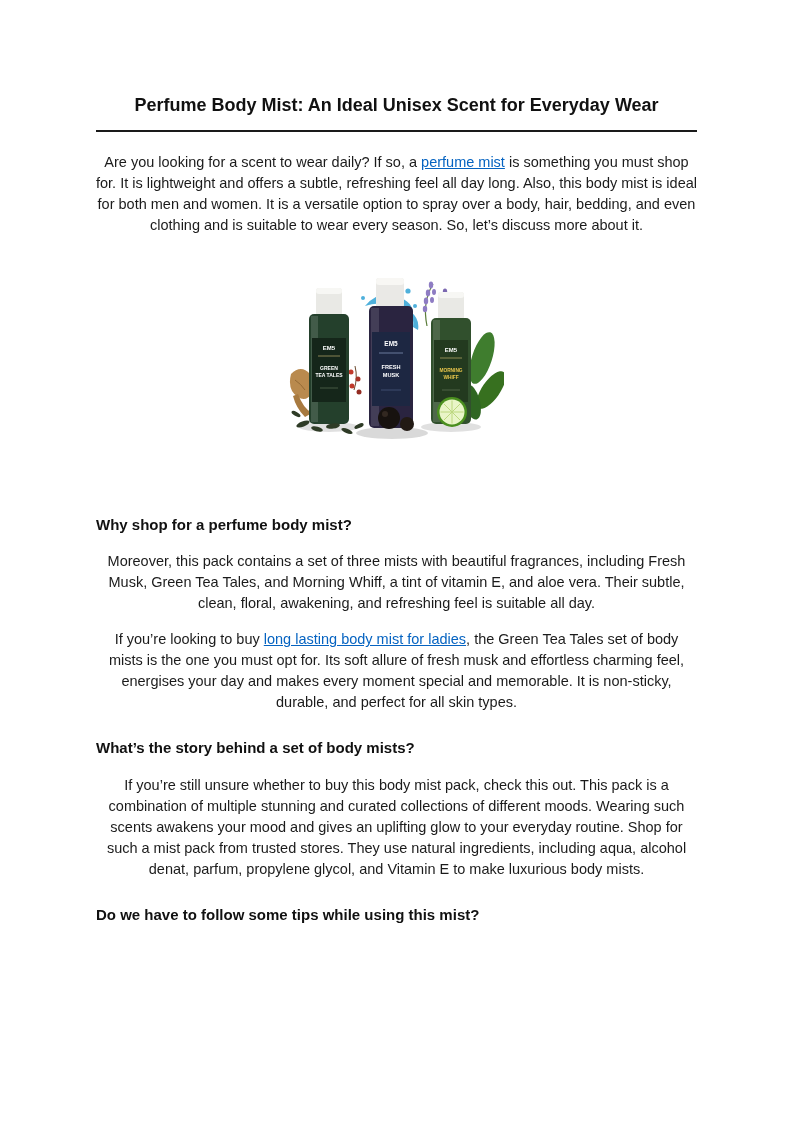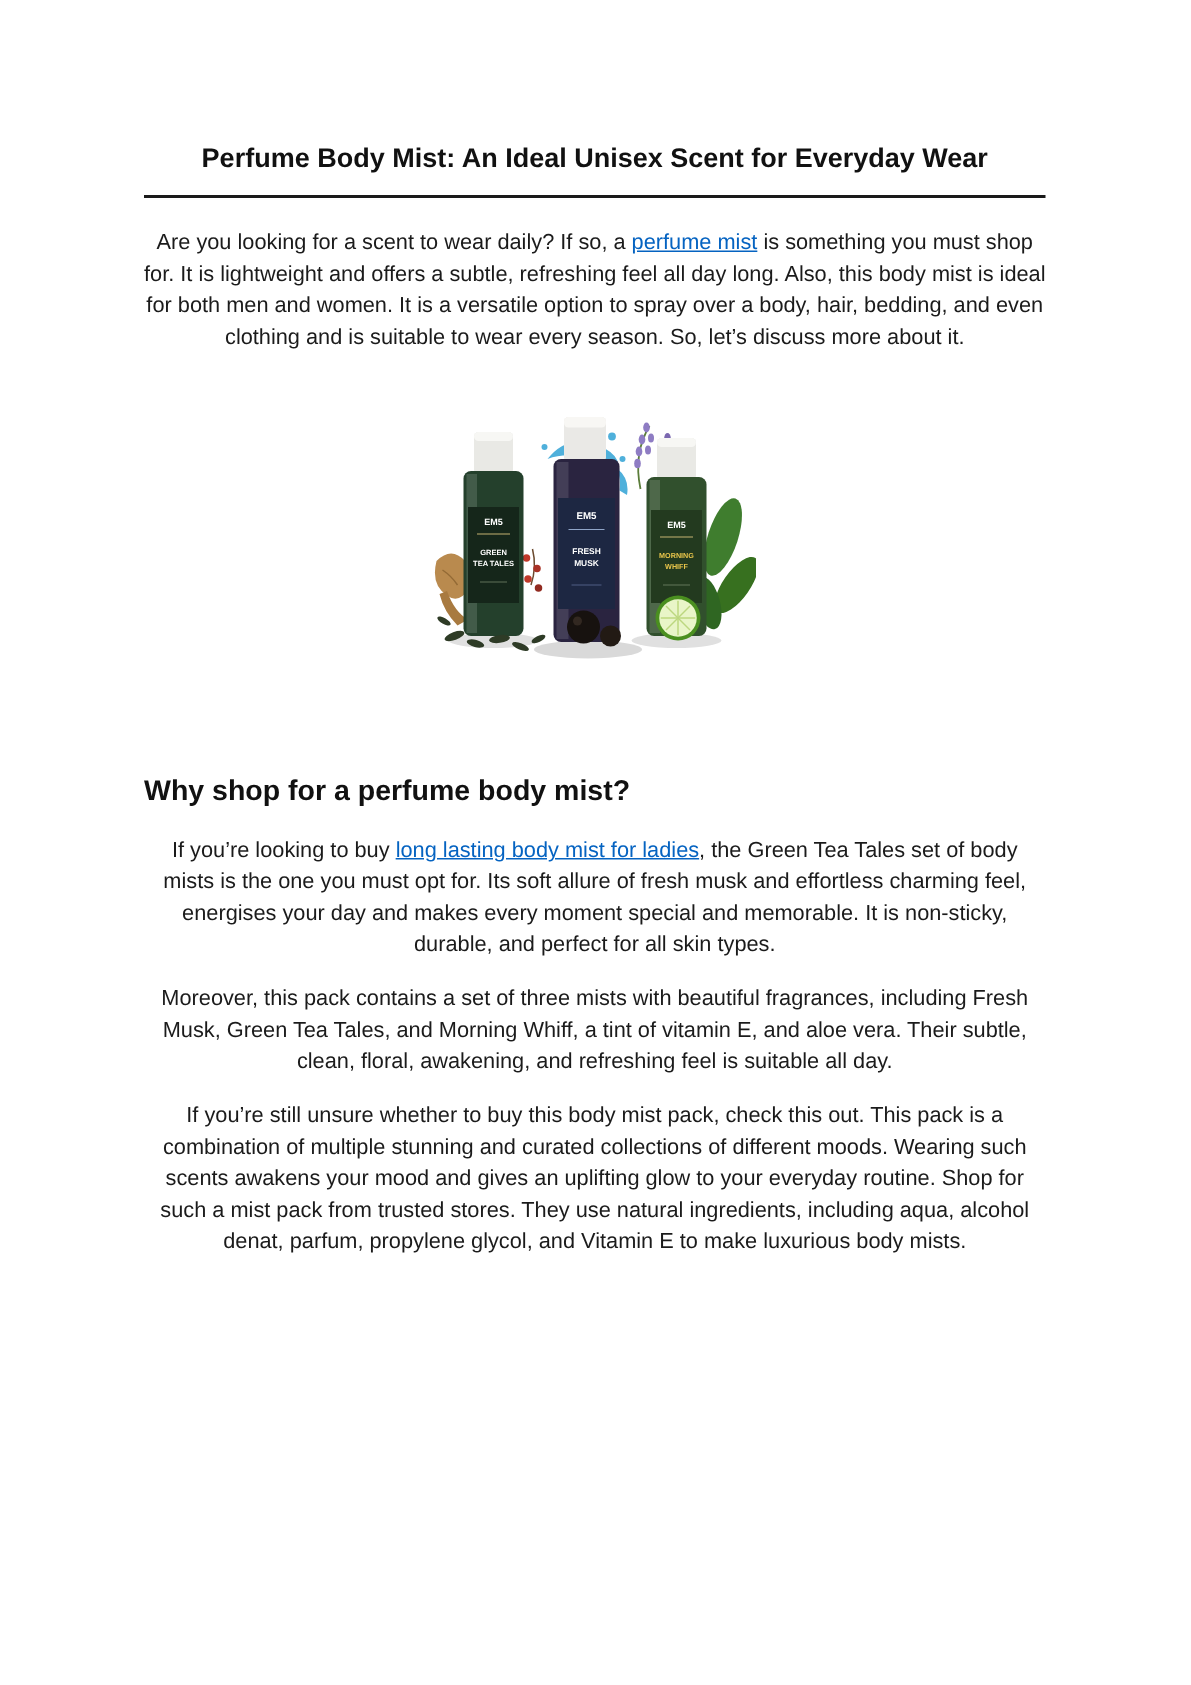--- a/index.html
+++ b/index.html
@@ -23,21 +23,21 @@
     color: #111111;
   }
   .title-rule {
     height: 0;
     border-bottom: 2px solid #1a1a1a;
     margin: 13px 0 0 0;
   }
   #article-body { padding-top: 20px; }
   p.paragraph { margin: 0 0 15px 0; text-align: center; }
   h2.heading {
-    font-size: 19px;
+    font-size: 15px;
     font-weight: 700;
     color: #111111;
     margin: 24px 0 16px 0;
   }
   a.inline-link {
     color: #0563c1;
     text-decoration: underline;
     cursor: pointer;
   }
   figure.product-figure {
@@ -175,17 +175,19 @@
         <ellipse cx="14" cy="148" rx="7" ry="2.6" transform="rotate(-20 14 148)"></ellipse>
         <ellipse cx="28" cy="153" rx="6" ry="2.4" transform="rotate(15 28 153)"></ellipse>
         <ellipse cx="44" cy="150" rx="7" ry="2.6" transform="rotate(-8 44 150)"></ellipse>
         <ellipse cx="58" cy="155" rx="6" ry="2.2" transform="rotate(22 58 155)"></ellipse>
         <ellipse cx="7" cy="138" rx="5" ry="2" transform="rotate(30 7 138)"></ellipse>
         <ellipse cx="70" cy="150" rx="5" ry="2" transform="rotate(-25 70 150)"></ellipse>
       </g>
     </svg>
   </figure>
 <h2 class="heading">Why shop for a perfume body mist?</h2>
+      <p class="paragraph">Moreover, this pack contains a set of three mists with beautiful fragrances, including Fresh Musk, Green Tea Tales, and Morning Whiff, a tint of vitamin E, and aloe vera. Their subtle, clean, floral, awakening, and refreshing feel is suitable all day.</p>
       <p class="paragraph">If you’re looking to buy <a class="inline-link" href="#">long lasting body mist for ladies</a>, the Green Tea Tales set of body mists is the one you must opt for. Its soft allure of fresh musk and effortless charming feel, energises your day and makes every moment special and memorable. It is non-sticky, durable, and perfect for all skin types.</p>
-      <p class="paragraph">Moreover, this pack contains a set of three mists with beautiful fragrances, including Fresh Musk, Green Tea Tales, and Morning Whiff, a tint of vitamin E, and aloe vera. Their subtle, clean, floral, awakening, and refreshing feel is suitable all day.</p>
+      <h2 class="heading">What’s the story behind a set of body mists?</h2>
       <p class="paragraph">If you’re still unsure whether to buy this body mist pack, check this out. This pack is a combination of multiple stunning and curated collections of different moods. Wearing such scents awakens your mood and gives an uplifting glow to your everyday routine. Shop for such a mist pack from trusted stores. They use natural ingredients, including aqua, alcohol denat, parfum, propylene glycol, and Vitamin E to make luxurious body mists.</p>
+      <h2 class="heading">Do we have to follow some tips while using this mist?</h2>
     </div>
 </div>
 
 </body></html>

